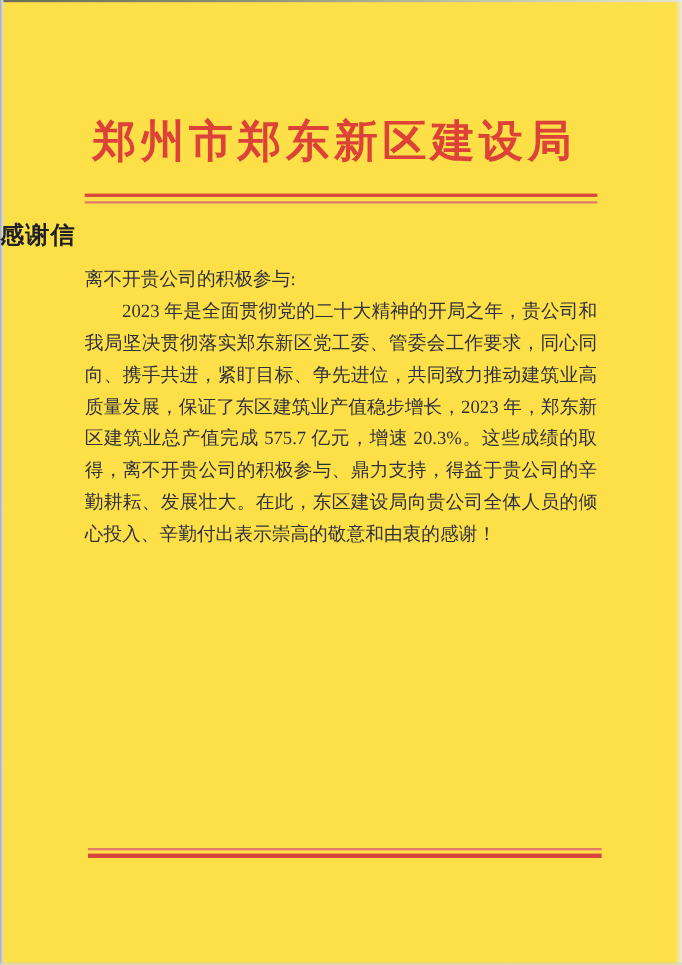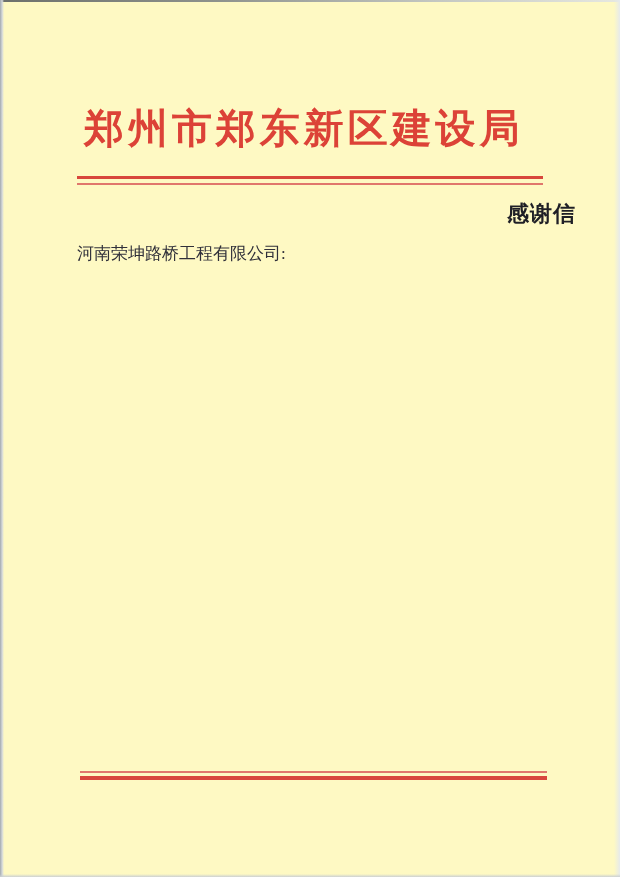--- a/index.html
+++ b/index.html
@@ -6,21 +6,21 @@
     margin: 0;
     padding: 0;
     background: #e9ebec;
     font-family: "Liberation Serif", serif;
   }
   .page {
     position: relative;
     width: 620px;
     height: 877px;
     margin: 0 auto;
-    background: #fef9c3;
+    background: #fde047;
     overflow: hidden;
   }
   
   .scan-edge-top {
     position: absolute; top: 0; left: 0; width: 100%; height: 2px;
     background: linear-gradient(to right, #53585c 0%, #7a8083 35%, #b9bec1 70%, #e2e5e6 100%);
     opacity: .85;
   }
   .scan-edge-left {
     position: absolute; top: 0; left: 0; width: 4px; height: 100%;
@@ -58,21 +58,21 @@
   }
   .header-rule .rule-thick { height: 3px; background: #d8473c; }
   .header-rule .rule-gap   { height: 4px; }
   .header-rule .rule-thin  { height: 2px; background: #e0776c; }
 
   .doc-title {
     position: absolute;
     top: 199px;
     left: 0;
     width: 576px;
-    text-align: right;
+    text-align: left;
     font-size: 22px;
     font-weight: bold;
     color: #1f1f26;
     letter-spacing: 1px;
   }
 
   .letter-body {
     position: absolute;
     top: 239px;
     left: 77px;
@@ -114,21 +114,22 @@
 
   <div class="header-rule">
     <div class="rule-thick"></div>
     <div class="rule-gap"></div>
     <div class="rule-thin"></div>
   </div>
 
   <div class="doc-title">感谢信</div>
 
   <div class="letter-body">
-    <div class="salutation">河南荣坤路桥工程有限公司:</div>
+    <div class="salutation">离不开贵公司的积极参与:</div>
+    <p>2023 年是全面贯彻党的二十大精神的开局之年，贵公司和我局坚决贯彻落实郑东新区党工委、管委会工作要求，同心同向、携手共进，紧盯目标、争先进位，共同致力推动建筑业高质量发展，保证了东区建筑业产值稳步增长，2023 年，郑东新区建筑业总产值完成 575.7 亿元，增速 20.3%。这些成绩的取得，离不开贵公司的积极参与、鼎力支持，得益于贵公司的辛勤耕耘、发展壮大。在此，东区建设局向贵公司全体人员的倾心投入、辛勤付出表示崇高的敬意和由衷的感谢！</p>
   </div>
 
   <div class="footer-rule">
     <div class="rule-thin"></div>
     <div class="rule-gap"></div>
     <div class="rule-thick"></div>
   </div>
 
 </div>
 

